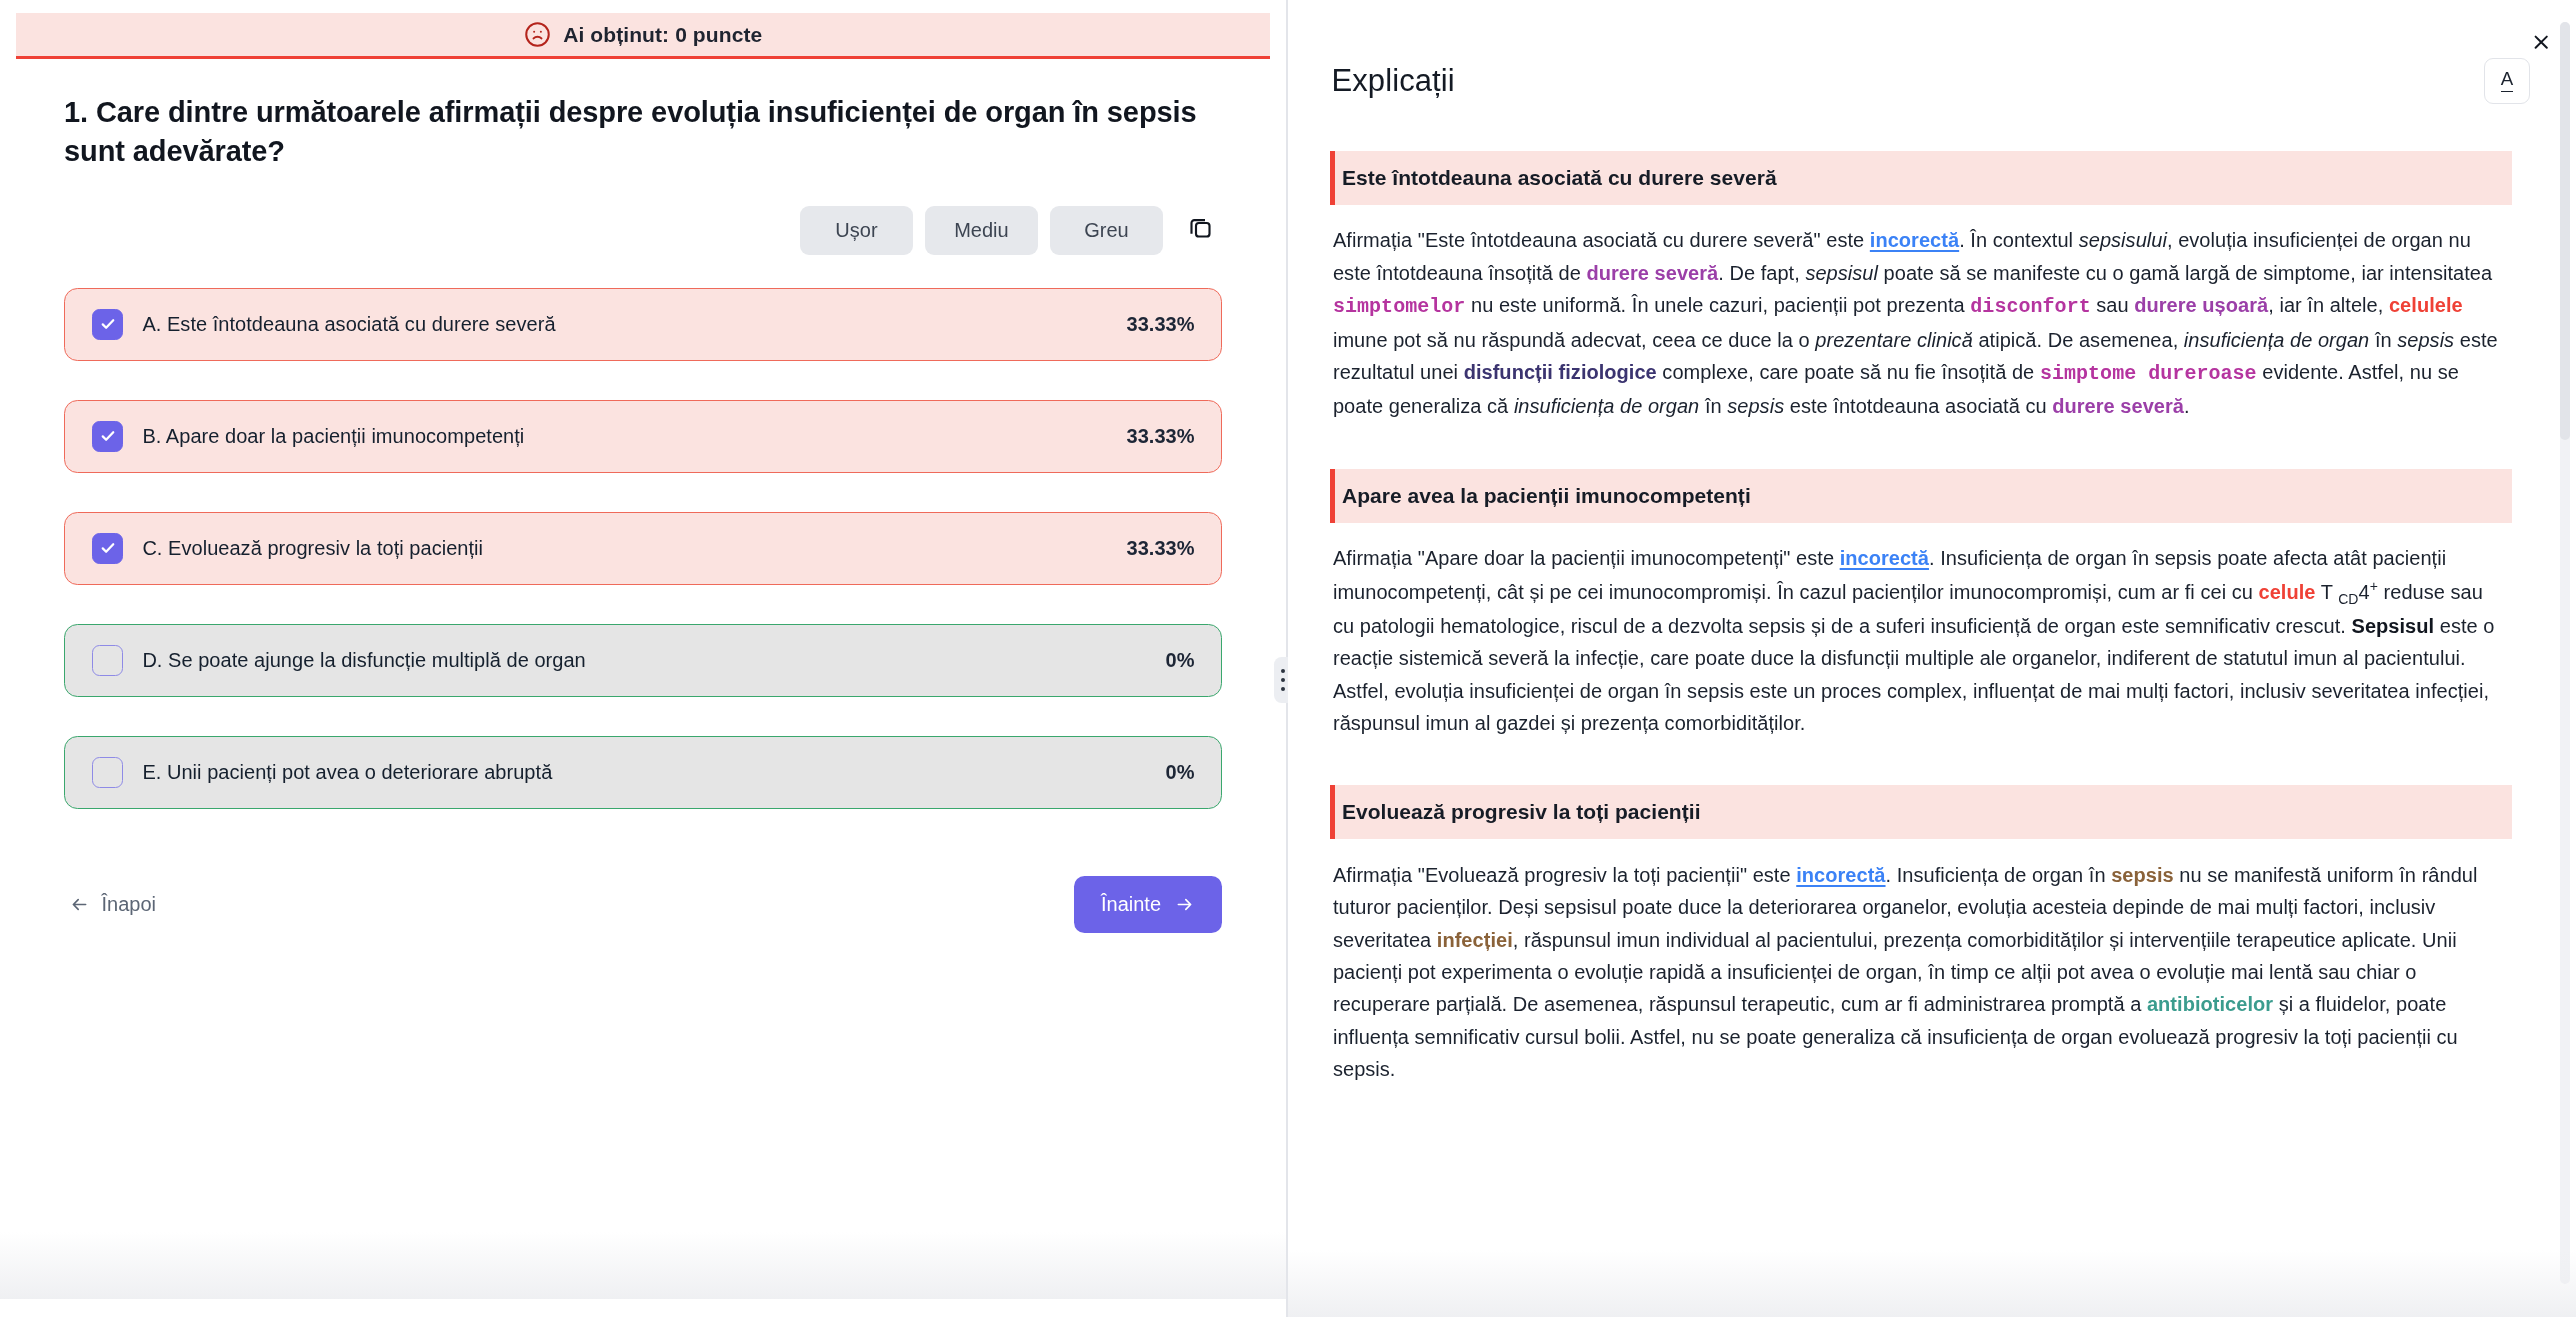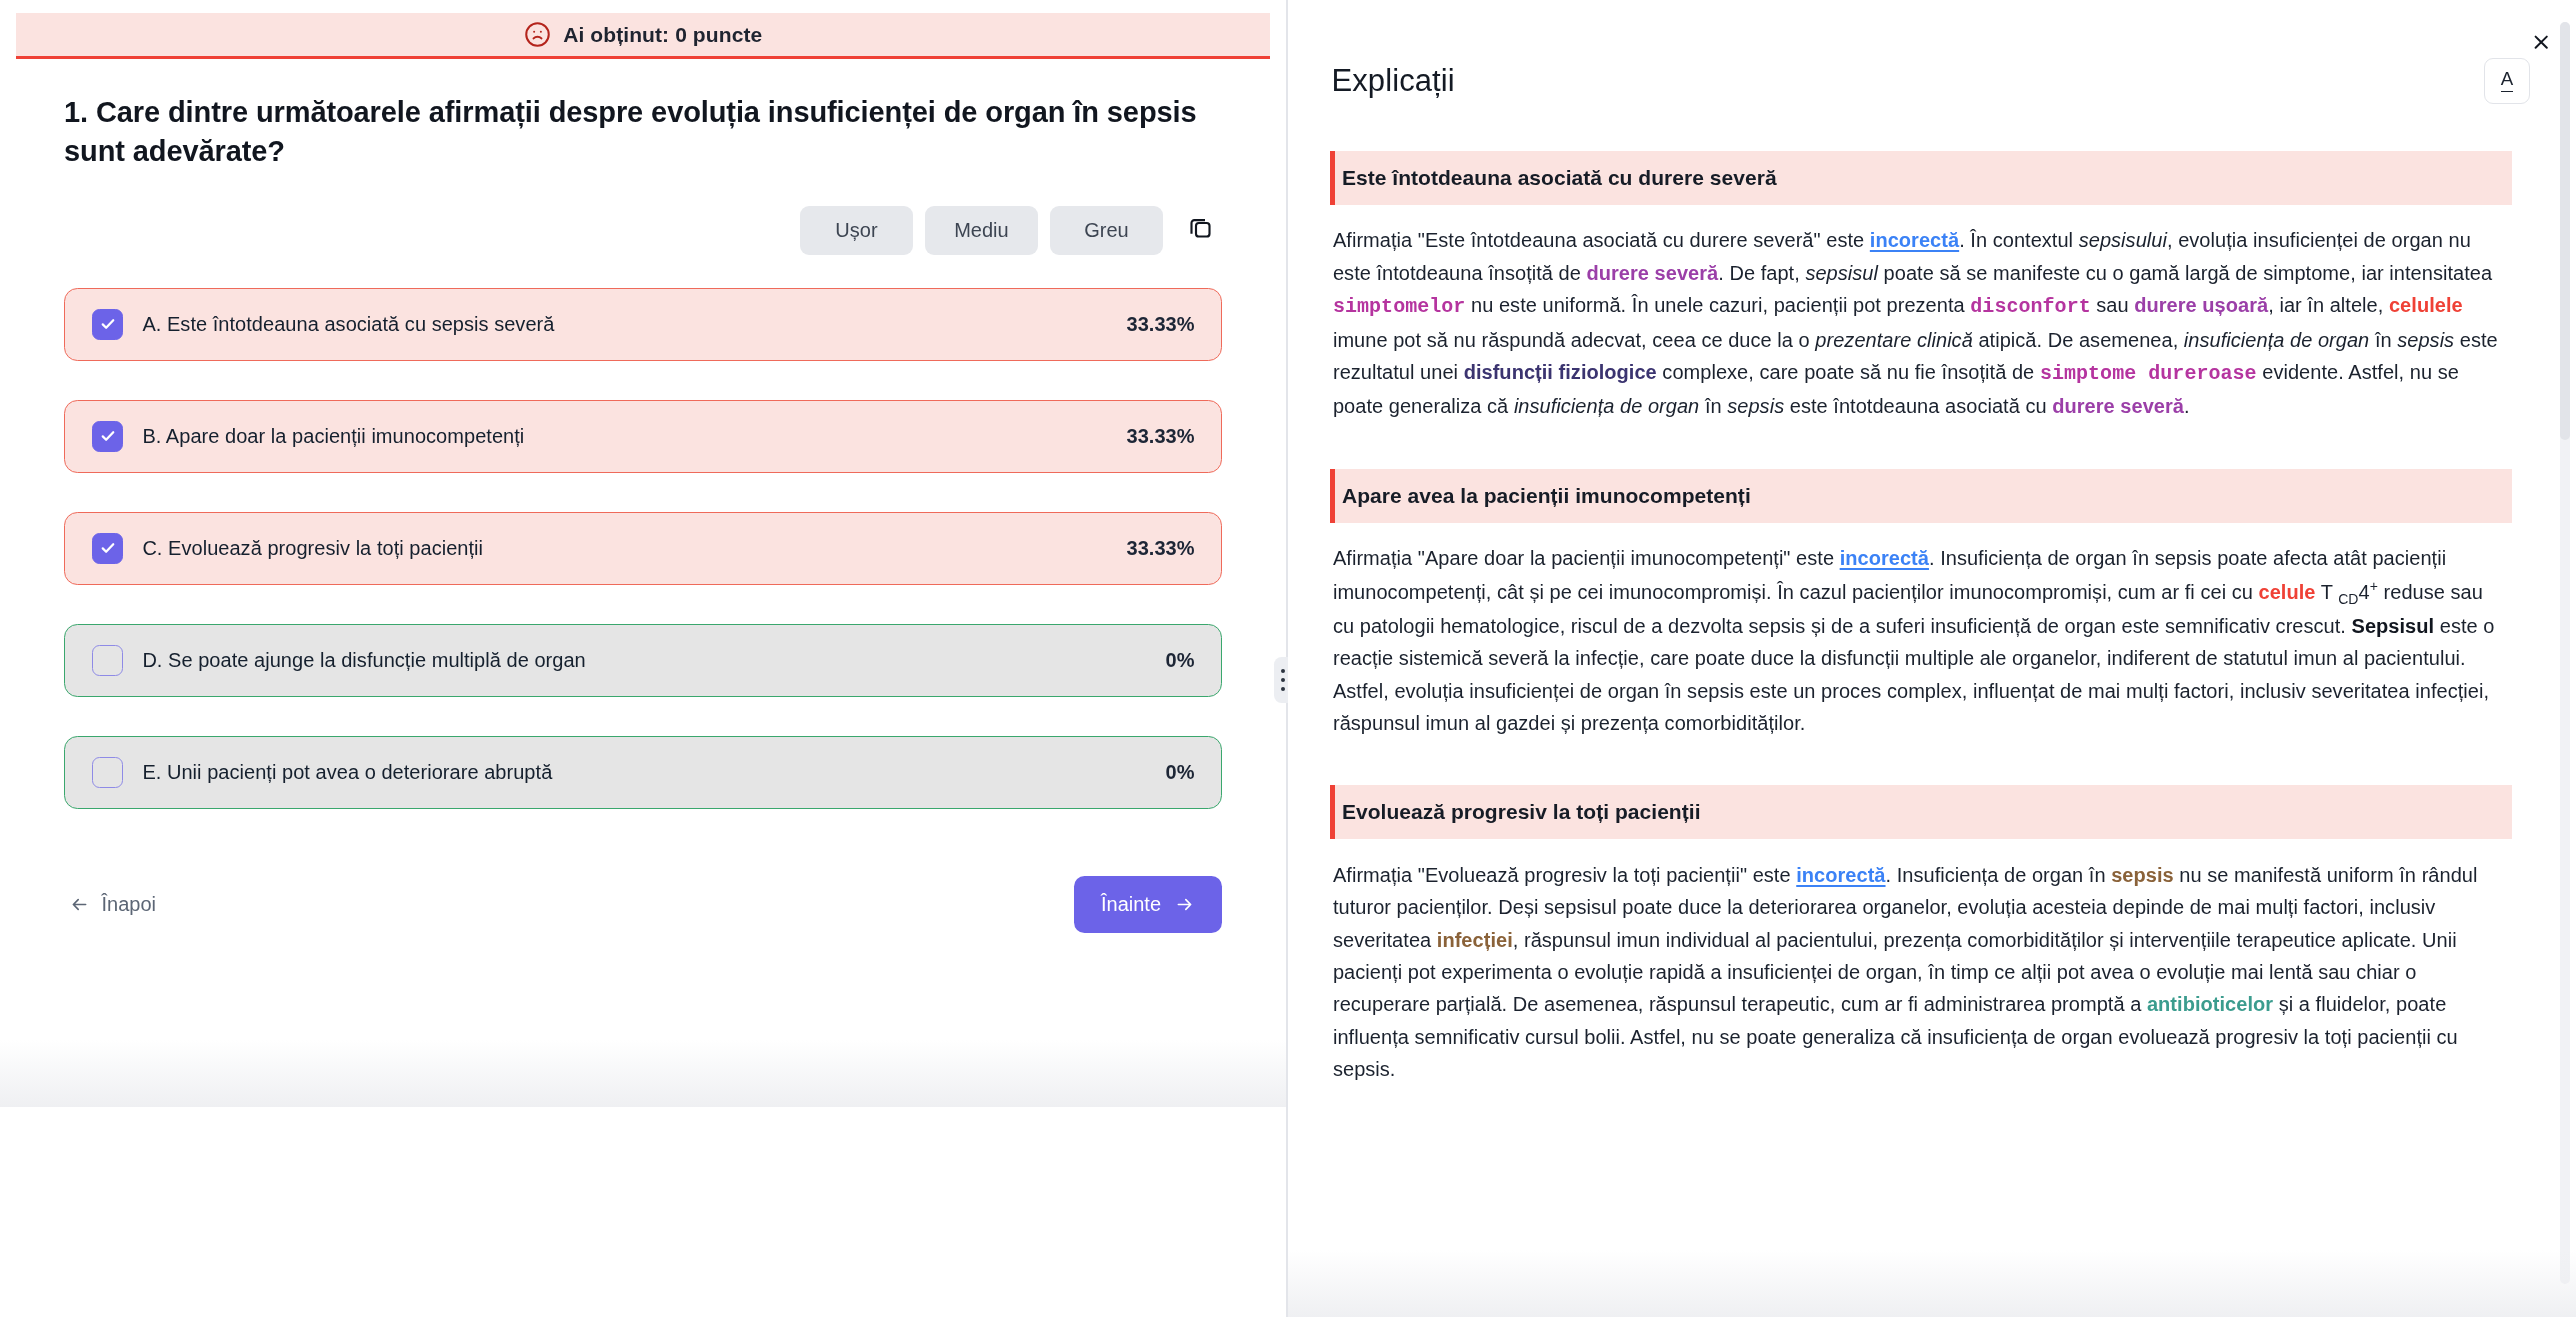--- a/index.html
+++ b/index.html
@@ -9,21 +9,21 @@
     font-family: "Liberation Sans", sans-serif;
     background: #ffffff;
     overflow: hidden;
   }
 
   .app { display: flex; width: 2576px; height: 1317px; position: relative; }
 
   
   .left-pane {
     width: 1300px;
-    height: 1107px;
+    height: 1299px;
     position: relative;
     background: #fff;
     overflow: hidden;
   }
 
   .score-banner {
     margin: 13.4px 16.4px 0 16.4px;
     height: 46px;
     background: #fbe3e0;
     border-bottom: 3px solid #ef4136;
@@ -326,21 +326,21 @@
     </div>
 
     <div class="options">
 
       <div class="option wrong">
         <span class="cbox checked">
           <svg width="18" height="18" viewBox="0 0 24 24" fill="none" stroke="#fff" stroke-width="3" stroke-linecap="round" stroke-linejoin="round">
               <path d="M5 12.5l4.5 4.5L19 7"></path>
             </svg>
         </span>
-        <span class="option-text">A. Este întotdeauna asociată cu sepsis severă</span>
+        <span class="option-text">A. Este întotdeauna asociată cu durere severă</span>
         <span class="option-pct">33.33%</span>
       </div>
 
       <div class="option wrong">
         <span class="cbox checked">
           <svg width="18" height="18" viewBox="0 0 24 24" fill="none" stroke="#fff" stroke-width="3" stroke-linecap="round" stroke-linejoin="round">
               <path d="M5 12.5l4.5 4.5L19 7"></path>
             </svg>
         </span>
         <span class="option-text">B. Apare doar la pacienții imunocompetenți</span>

